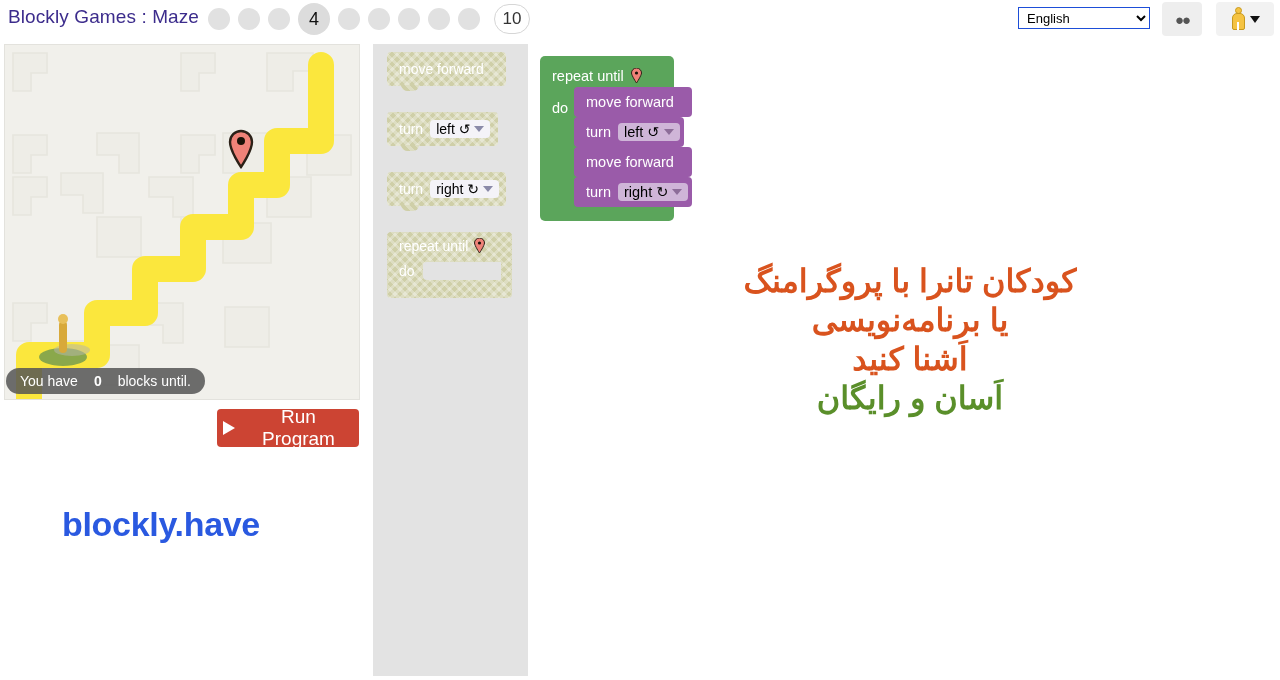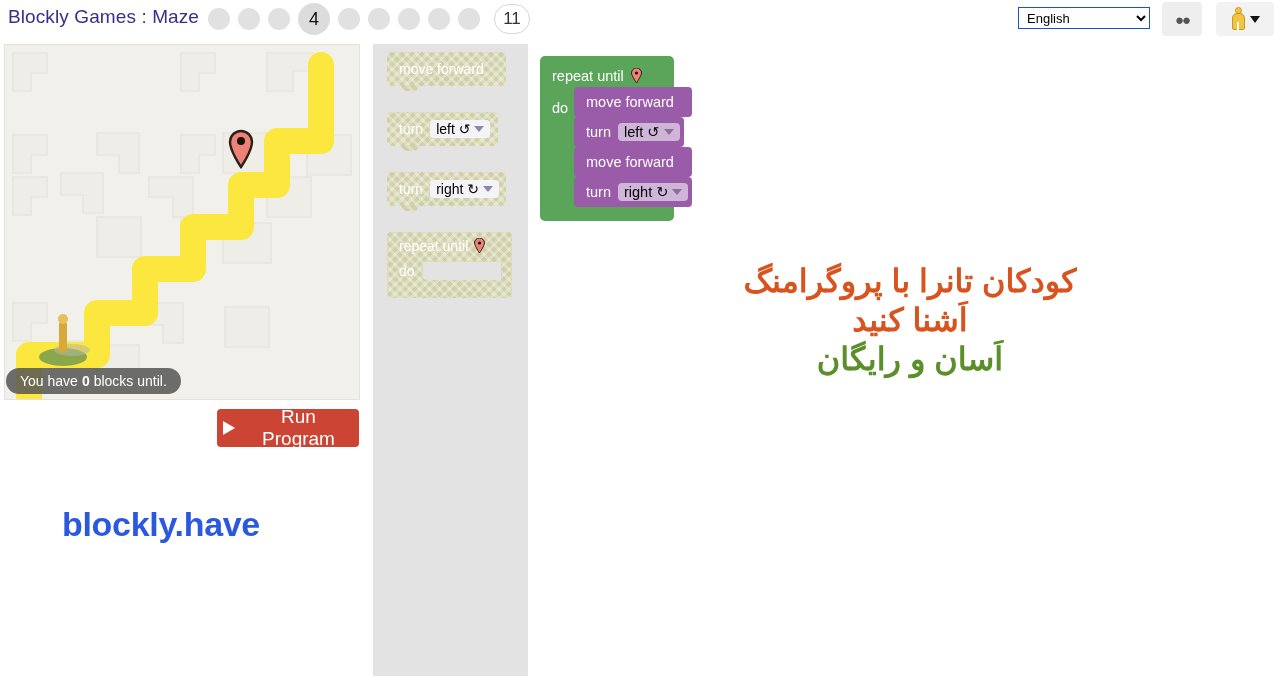--- a/index.html
+++ b/index.html
@@ -88,21 +88,21 @@
   #maze-panel {
     position: absolute; left: 4px; top: 44px; width: 356px; height: 356px;
     background: #f1f0eb; border: 1px solid #e3e2dd; overflow: hidden;
   }
   #maze-svg { display: block; }
 
   #maze-message {
     position: absolute; left: 6px; top: 368px;
     height: 26px; padding: 0 14px; border-radius: 13px;
     background: rgba(85,85,85,0.85); color: #ffffff;
-    font-size: 14px; display: flex; align-items: center; gap: 4px;
+    font-size: 14px; display: flex; align-items: center; gap: 16px;
     white-space: nowrap;
   }
   #maze-message b { font-weight: bold; }
 
   #run-button {
     position: absolute; left: 217px; top: 409px;
     width: 142px; height: 38px; border-radius: 4px;
     background: #cc4433; border: none; color: #fff;
     font-family: "Liberation Sans", sans-serif; font-size: 19px;
     display: flex; align-items: center; justify-content: center; gap: 9px;
@@ -238,21 +238,21 @@
     <div id="level-dots">
       <span class="lvl-dot"></span>
       <span class="lvl-dot"></span>
       <span class="lvl-dot"></span>
       <span class="lvl-dot current">4</span>
       <span class="lvl-dot"></span>
       <span class="lvl-dot"></span>
       <span class="lvl-dot"></span>
       <span class="lvl-dot"></span>
       <span class="lvl-dot"></span>
-      <span class="lvl-dot last">11</span>
+      <span class="lvl-dot last">10</span>
     </div>
 
     <select id="lang-select">
       <option>English</option>
     </select>
 
     <button id="link-button">
       <span class="chain">●●</span>
     </button>
 
@@ -392,18 +392,19 @@
       <span class="pfield">
         <span>right ↻</span>
         <span class="pdd"></span>
       </span>
     </div>
 
   </div>
 
   <div id="promo">
     <div class="promo-line promo-orange">کودکان تانرا با پروگرامنگ</div>
+    <div class="promo-line promo-orange">یا برنامه‌نویسی</div>
     <div class="promo-line promo-orange">اَشنا کنید</div>
     <div class="promo-line promo-green">اَسان و رایگان</div>
   </div>
 
   <div id="bottom-edge"></div>
 </div>
 
 </body></html>

